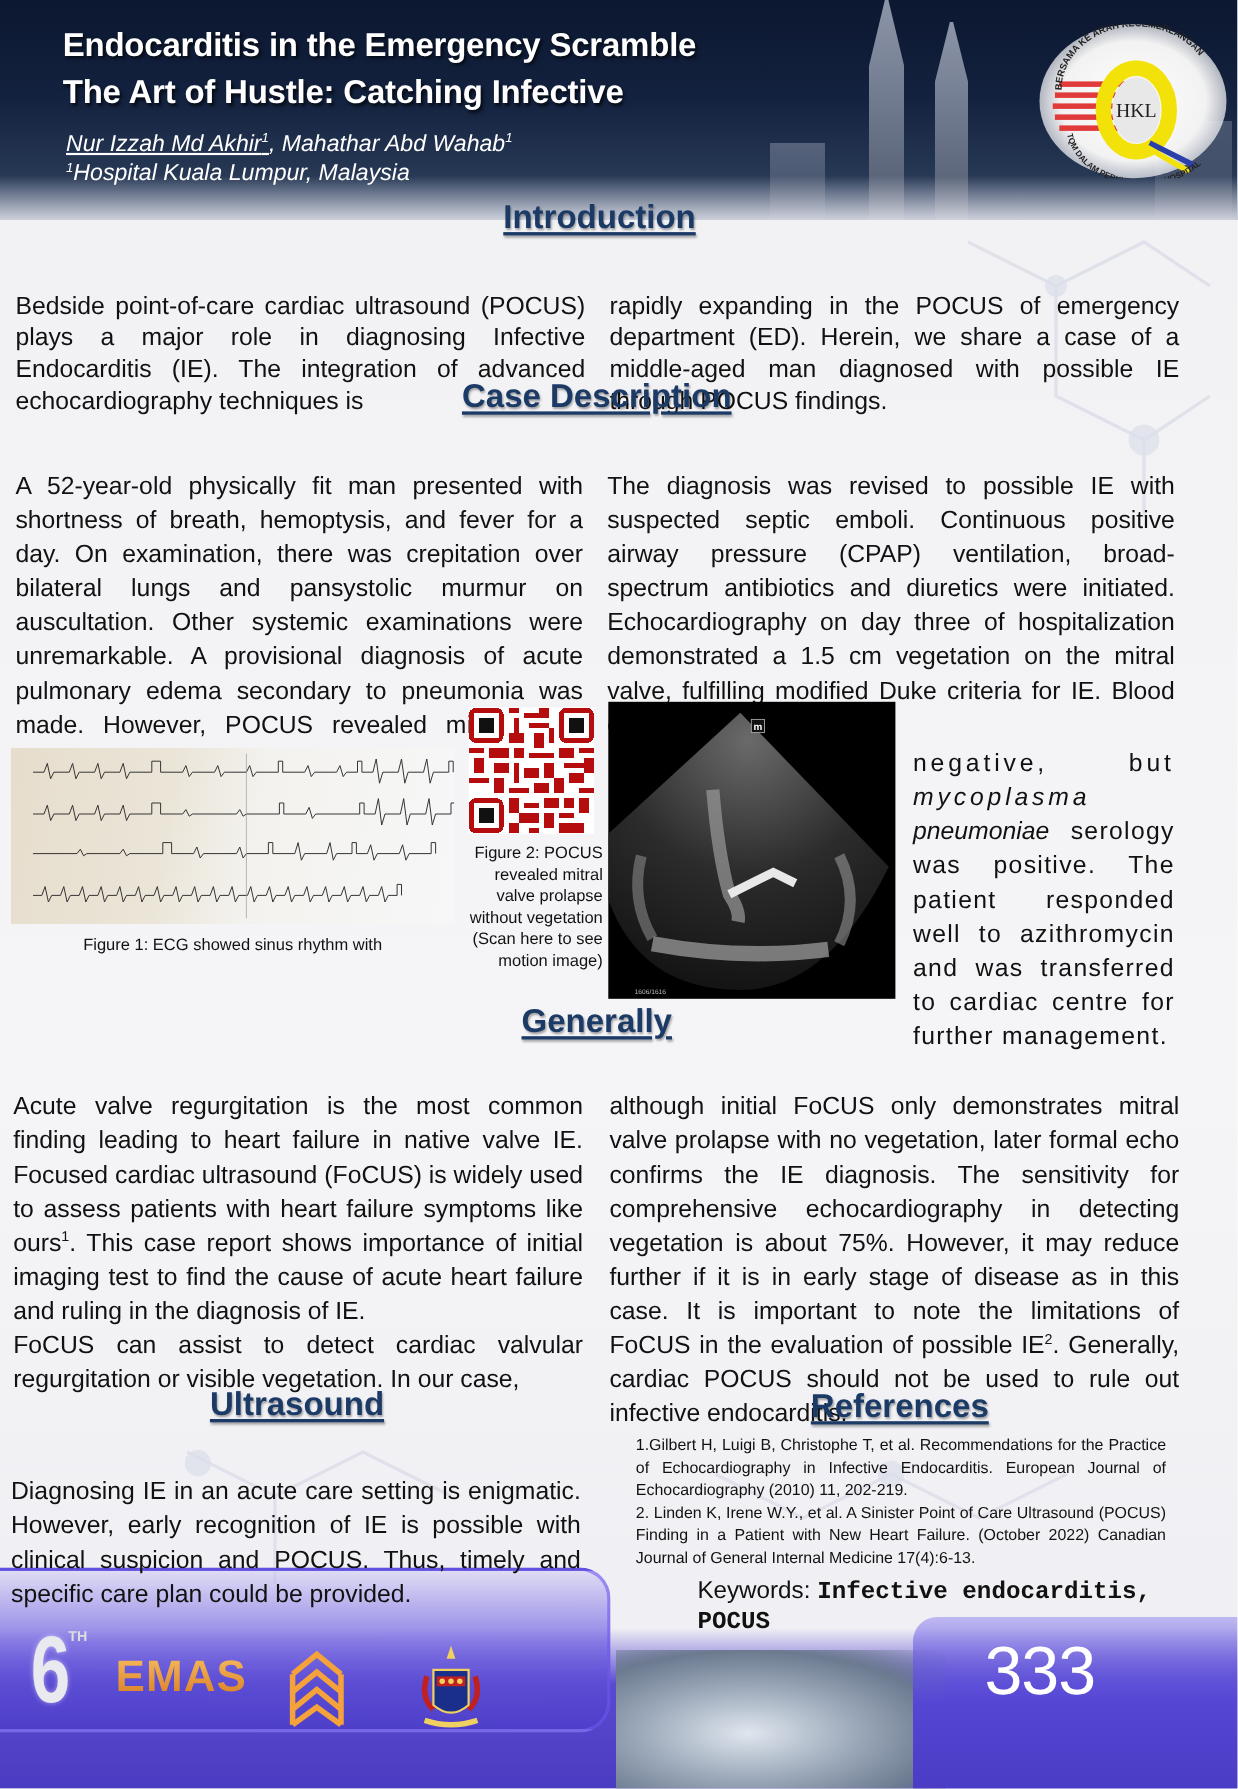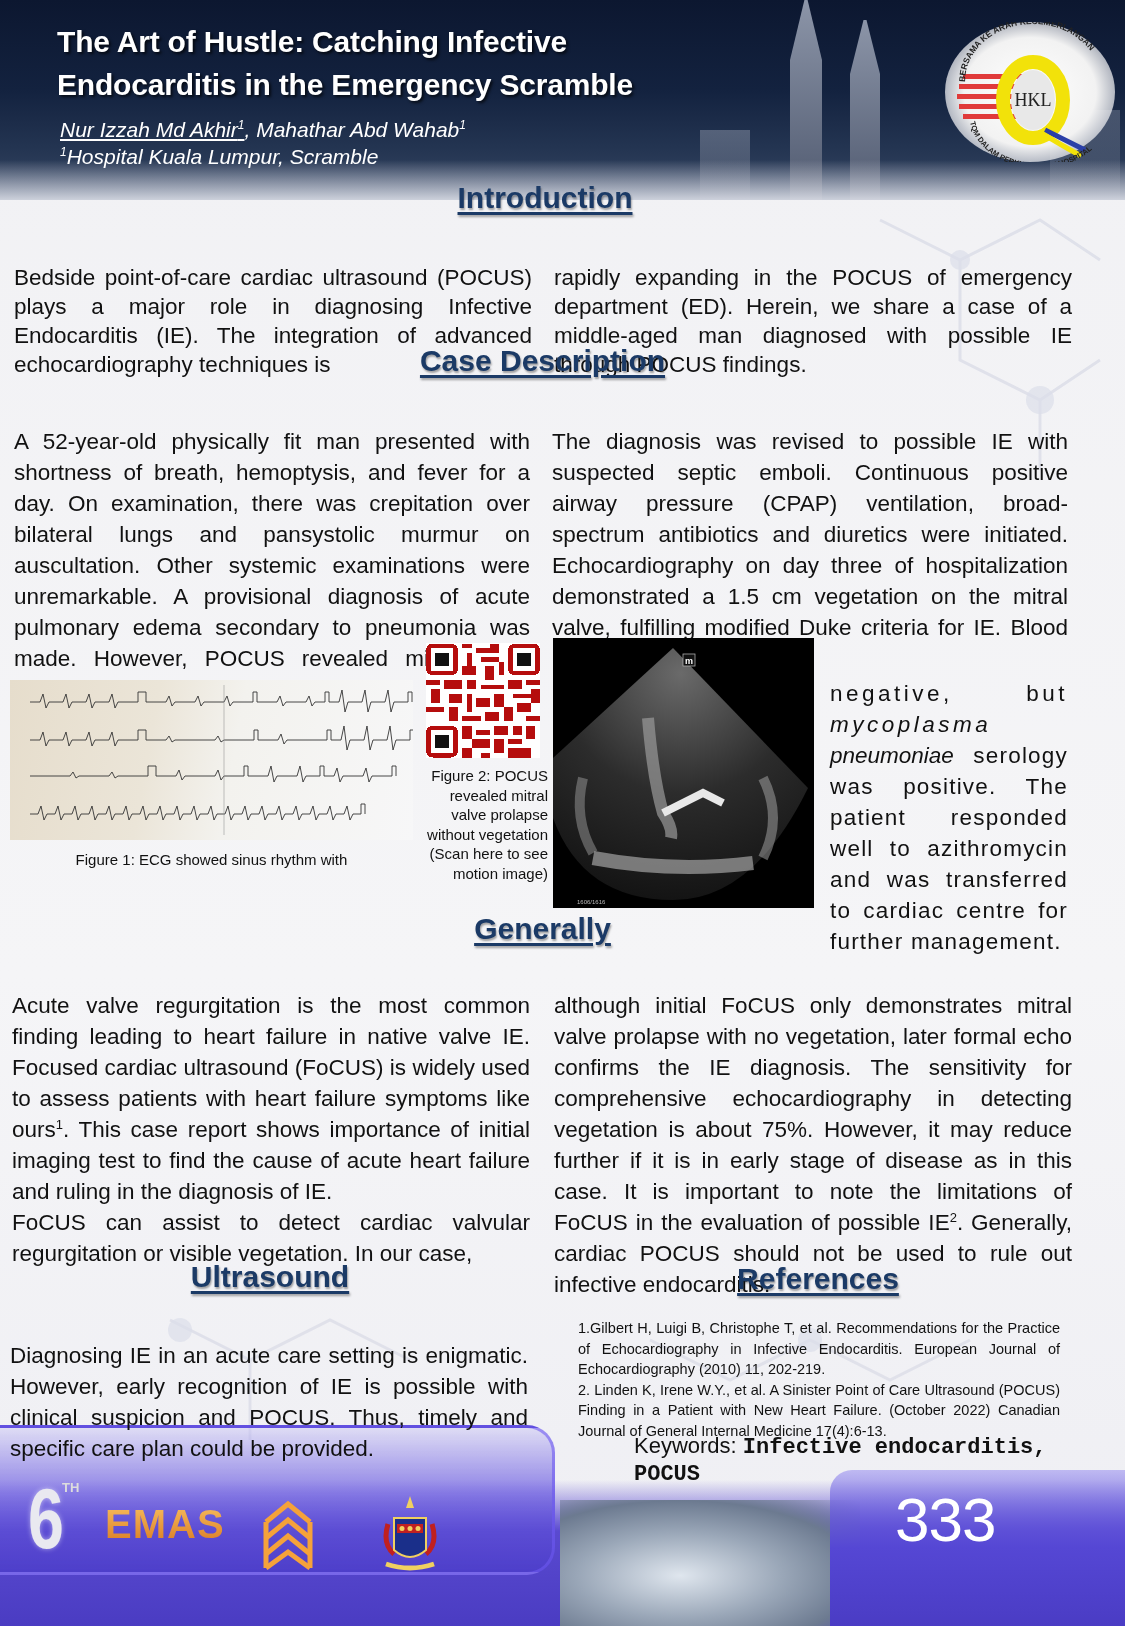--- a/index.html
+++ b/index.html
@@ -138,28 +138,28 @@
 </svg>
 
 <div class="header">
   <div class="tower" style="left:790px; width:32px; height:200px; clip-path: polygon(45% 0,55% 0,100% 30%,100% 100%,0 100%,0 30%);"></div>
   <div class="tower" style="left:850px; width:30px; height:180px; clip-path: polygon(45% 0,55% 0,100% 30%,100% 100%,0 100%,0 30%);"></div>
   <div class="tower" style="left:700px; width:50px; height:70px; opacity:0.5;"></div>
   <div class="tower" style="left:1050px; width:70px; height:90px; opacity:0.4;"></div>
   <div class="glow"></div>
 
   <div class="title">
+    <div>Endocarditis in the Emergency Scramble</div>
     <div>The Art of Hustle: Catching Infective</div>
-    <div>Endocarditis in the Emergency Scramble</div>
   </div>
   <div class="authors">
     <span class="u"><span>Nur Izzah Md Akhir</span><sup>1</sup></span><span>, </span><span>Mahathar Abd Wahab</span><sup>1</sup>
   </div>
   <div class="affil">
-    <sup>1</sup><span>Hospital Kuala Lumpur, Scramble</span>
+    <sup>1</sup><span>Hospital Kuala Lumpur, Malaysia</span>
   </div>
 
   <div class="logo-hkl">
     <svg width="170" height="140" viewBox="0 0 170 140">
       <g fill="#e03a3a">
         <rect x="18" y="52" width="60" height="5"></rect>
         <rect x="14" y="62" width="60" height="5"></rect>
         <rect x="12" y="72" width="60" height="5"></rect>
         <rect x="14" y="82" width="60" height="5"></rect>
         <rect x="18" y="92" width="60" height="5"></rect>
@@ -301,21 +301,21 @@
 <div class="footer">
     <div class="storm"></div>
   </div>
 <div class="footer-panel-left"></div>
 <div class="footer-panel-right"></div>
 
 <div class="sec-h" style="left:170px; top:1260px; width:200px;">Ultrasound</div>
 <div class="txt loose" style="left:10px; top:1300px; width:518px;">Diagnosing IE in an acute care setting is enigmatic. However, early recognition of IE is possible with clinical suspicion and POCUS. Thus, timely and specific care plan could be provided.</div>
 
 <div class="sec-h" style="left:718px; top:1262px; width:200px;">References</div>
-<div style="position:absolute; left:578px; top:1304px; width:482px; font-size:14.5px; line-height:20.5px; text-align:justify; color:#111;margin-top:14px;">
+<div style="position:absolute; left:578px; top:1304px; width:482px; font-size:14.5px; line-height:20.5px; text-align:justify; color:#111;">
   <div>1.Gilbert H, Luigi B, Christophe T, et al. Recommendations for the Practice of Echocardiography in Infective Endocarditis. European Journal of Echocardiography (2010) 11, 202-219.</div>
   <div>2. Linden K, Irene W.Y., et al. A Sinister Point of Care Ultrasound (POCUS) Finding in a Patient with New Heart Failure. (October 2022) Canadian Journal of General Internal Medicine 17(4):6-13.</div>
 </div>
 
 <div class="keywords">
   <b>Keywords:</b>
   <span class="kv">Infective endocarditis, POCUS</span>
 </div>
 
 <div class="emas">

